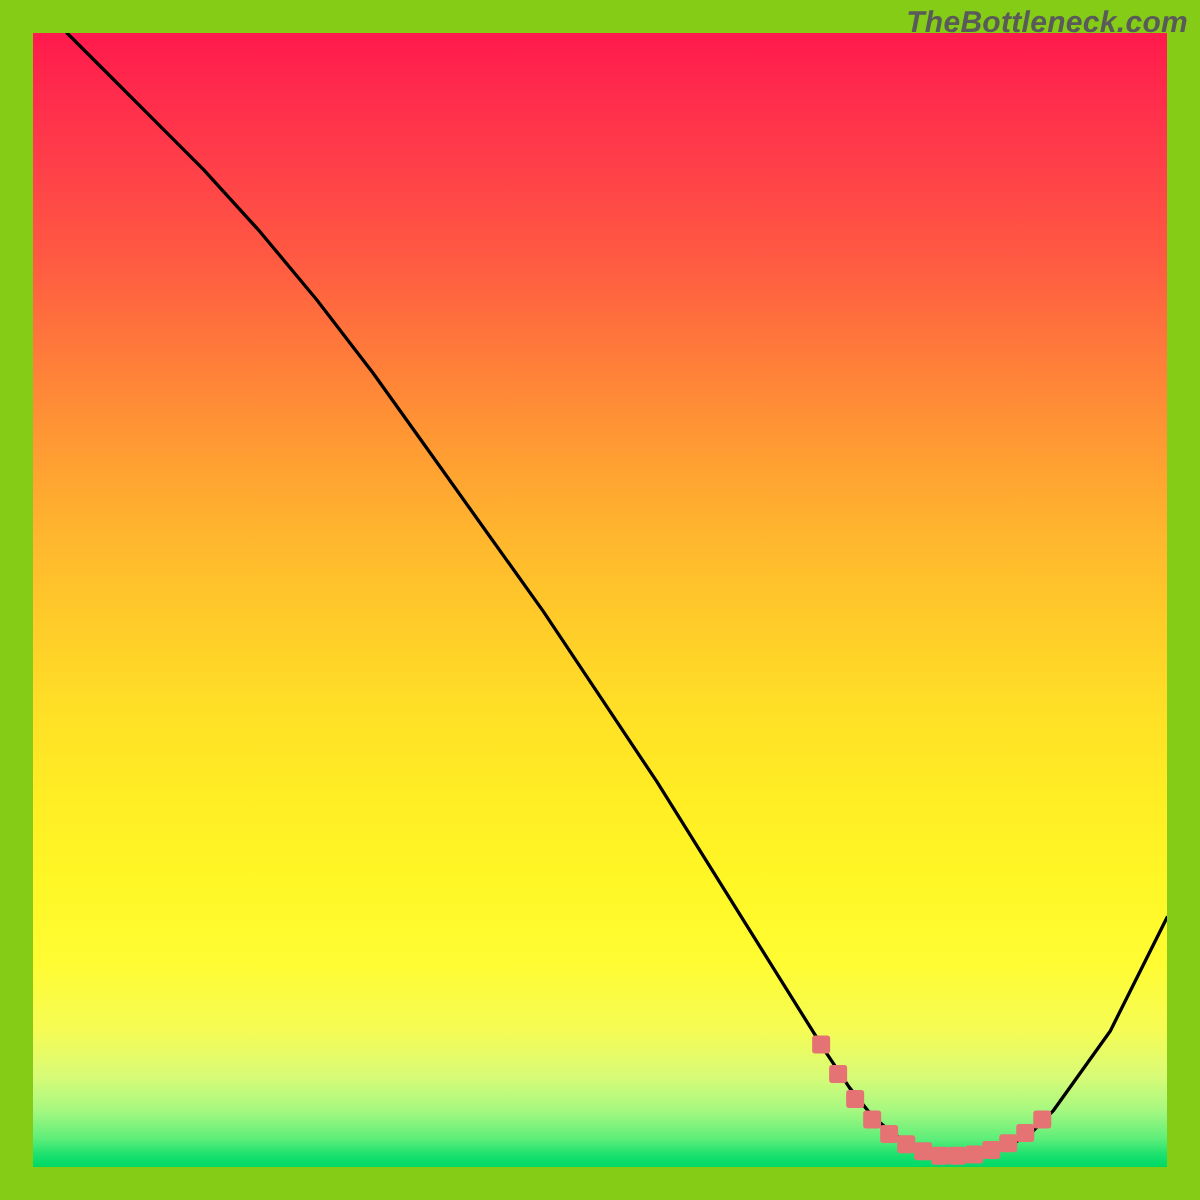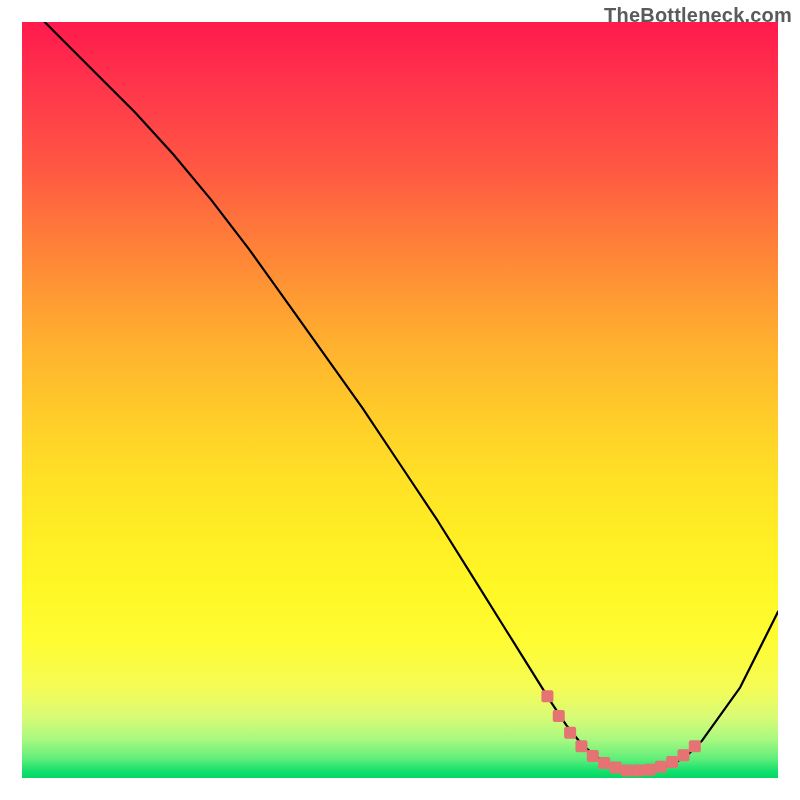--- a/index.html
+++ b/index.html
@@ -1,21 +1,22 @@
 <!DOCTYPE html>
 <html><head>
 <meta charset="utf-8">
 <style>
   * { margin: 0; padding: 0; box-sizing: border-box; }
   html, body { width: 800px; height: 800px; overflow: hidden; background: #000; }
   .chart-container {
     position: relative;
     width: 800px;
     height: 800px;
-    background: #ffffff;
+    background: #84cc16;
+    font-style: italic;
   }
   .plot-area {
     position: absolute;
     left: 22px;
     top: 22px;
     width: 756px;
     height: 756px;
     background: linear-gradient(to bottom,
       #ff1a4d 0%,
       #ff3a4a 10%,

